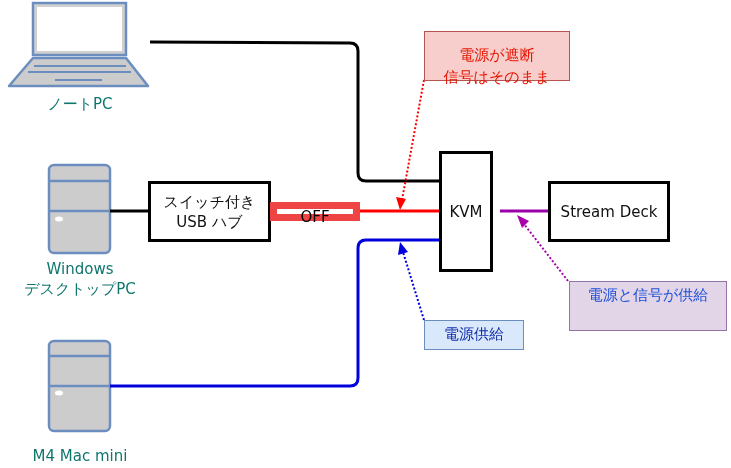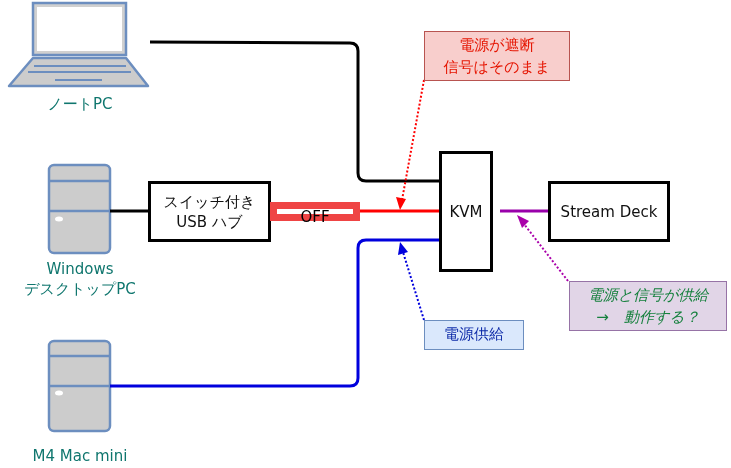--- a/index.html
+++ b/index.html
@@ -6,21 +6,21 @@
   body { width: 731px; height: 468px; position: relative; overflow: hidden;
          font-family: "DejaVu Sans", "Liberation Sans", sans-serif; }
   #diagram { position: absolute; left: 0; top: 0; }
   .lbl { position: absolute; font-size: 15px; color: #0f766e; text-align: center; line-height: 20px; white-space: nowrap; }
   .box { position: absolute; box-sizing: border-box; border: 3px solid #000; background: #fff;
          display: flex; align-items: center; justify-content: center; text-align: center;
          font-size: 15px; color: #111; line-height: 20px; }
   .note { position: absolute; box-sizing: border-box; text-align: center; font-size: 15px; line-height: 22px; }
   .note-red { background: #f8cecc; border: 1.5px solid #b85450; color: #e51400; }
   .note-blue { background: #dae8fc; border: 1.5px solid #6c8ebf; color: #0d2aa8; }
-  .note-purple { background: #e1d5e7; border: 1.5px solid #9673a6; color: #15803d; font-style: italic; }
+  .note-purple { background: #e1d5e7; border: 1.5px solid #9673a6; color: #1d4ed8; }
   .off-box { position: absolute; box-sizing: border-box; border: 7px solid #ef4444; background: #fff;
              font-size: 15px; text-align: center; line-height: 17px; }
 </style>
 </head>
 <body>
 
 <svg id="diagram" width="731" height="468" viewBox="0 0 731 468">
 
   <g>
     <rect x="33" y="3" width="93" height="52" fill="#d0d0d0" stroke="#6c8ebf" stroke-width="2.5"></rect>
@@ -78,25 +78,24 @@
 <div class="off-box" style="left:270px; top:202px; width:90px; height:19px;">OFF</div>
 
 <div class="box" style="left:439px; top:151px; width:54px; height:121px;">
   <span>KVM</span>
 </div>
 
 <div class="box" style="left:548px; top:181px; width:122px; height:61px;">
   <span>Stream Deck</span>
 </div>
 
-<div class="note note-red" style="left:424px; top:31px; width:146px; height:50px; padding-top:2px;">
+<div class="note note-red" style="left:424px; top:31px; width:146px; height:50px; padding-top:12px;">
   <div>電源が遮断</div>
   <div>信号はそのまま</div>
 </div>
 
 <div class="note note-blue" style="left:424px; top:320px; width:100px; height:30px; line-height:27px;text-align:center;">
   <span>電源供給</span>
 </div>
 
 <div class="note note-purple" style="left:569px; top:281px; width:158px; height:50px; padding-top:2px;">
   <div>電源と信号が供給</div>
-  <div>→　動作する？</div>
 </div>
 
 </body></html>

